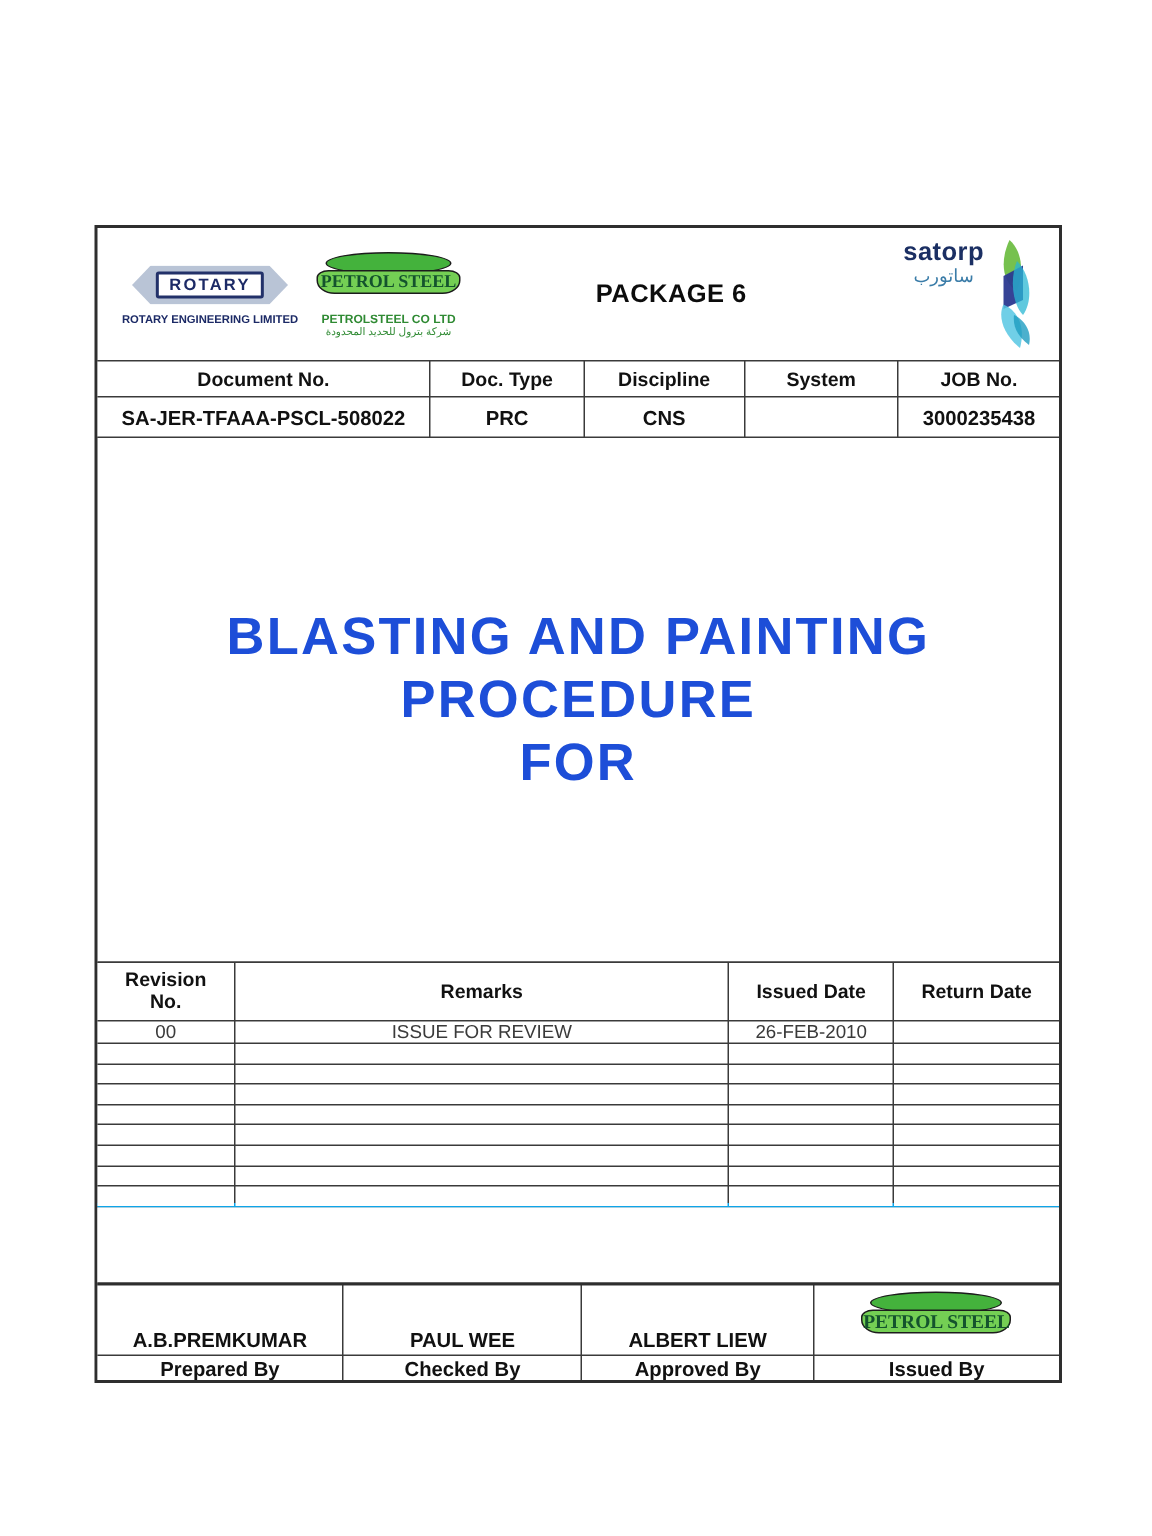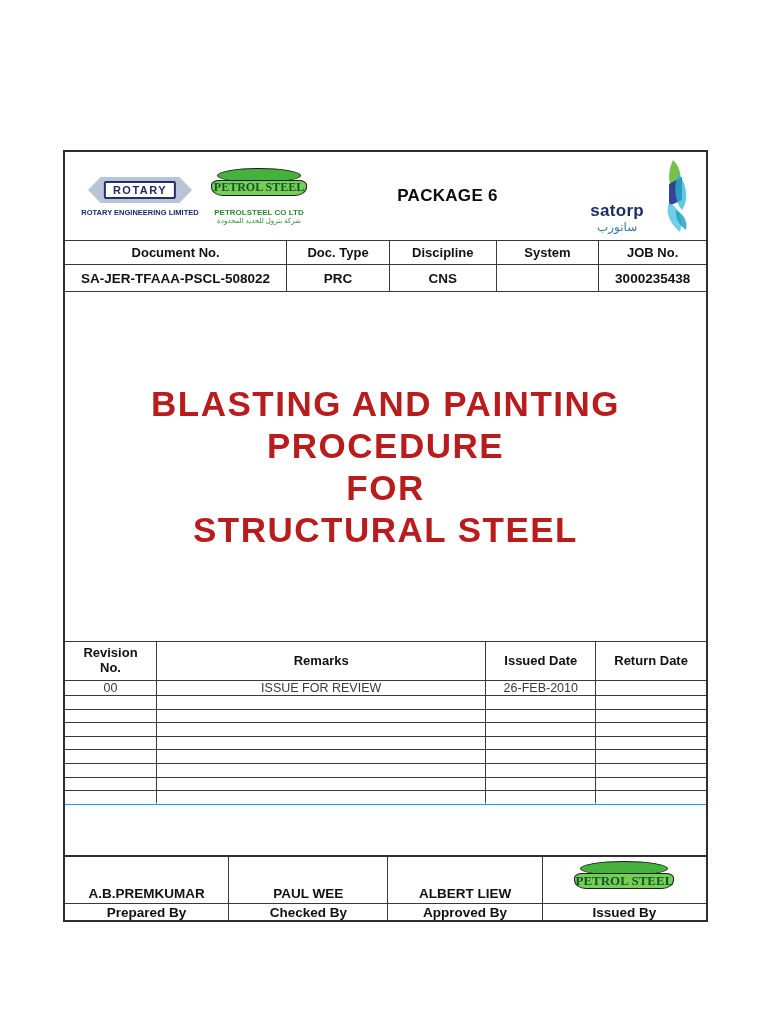--- a/index.html
+++ b/index.html
@@ -28,36 +28,36 @@
            border:1.5px solid #1c1c1c;box-sizing:border-box;
            border-radius:8px 8px 12px 12px / 5px 5px 9px 9px;
            display:flex;align-items:center;justify-content:center;
            font-family:"Liberation Serif",serif;font-weight:bold;font-size:12px;color:#14532d;white-space:nowrap;}
   .ps-sub{font-size:8px;font-weight:bold;color:#2f8a33;margin-top:2px;white-space:nowrap;}
   .ps-ar{font-size:7px;color:#2f8a33;white-space:nowrap;}
 
   .project-title{flex:1;text-align:center;font-weight:bold;font-size:17px;line-height:1.35;
                  letter-spacing:0.3px;color:#0c0c0c;}
 
-  .satorp{display:flex;align-items:flex-end;gap:12px;width:108px;justify-content:flex-end;}
+  .satorp{display:flex;align-items:flex-start;gap:0;width:108px;justify-content:flex-end;}
   .satorp-text{display:flex;flex-direction:column;align-items:center;line-height:1;}
   .satorp-word{font-size:17px;font-weight:bold;color:#1b2f63;letter-spacing:0.3px;}
   .satorp-ar{font-size:12px;color:#3a7ca8;margin-top:2px;}
 
   
   .gridtab{display:grid;background:#3a3a3a;gap:1px;box-sizing:border-box;}
   .cell{background:#fff;display:flex;align-items:center;justify-content:center;text-align:center;overflow:hidden;}
 
   .doc-table{grid-template-columns:224fr 103fr 107fr 103fr 108fr;grid-template-rows:23px 26px;
              border-top:1px solid #3a3a3a;border-bottom:1px solid #3a3a3a;height:52px;}
   .doc-h{font-weight:bold;font-size:13px;}
   .doc-v{font-weight:bold;font-size:13.5px;}
 
   .title-block{height:349px;display:flex;flex-direction:column;align-items:center;justify-content:center;}
-  .doc-title{text-align:center;font-weight:bold;font-size:35px;line-height:42px;letter-spacing:1.5px;color:#b91c1c;}
+  .doc-title{text-align:center;font-weight:bold;font-size:35px;line-height:42px;letter-spacing:1.5px;color:#1d4ed8;}
 
   .rev-table{grid-template-columns:92fr 332fr 110fr 111fr;grid-template-rows:38px 14px;grid-auto-rows:12.6px;
              border-top:1px solid #3a3a3a;border-bottom:3px solid #0ea5e9;height:164px;}
   .rev-h{font-weight:bold;font-size:13px;line-height:1.15;}
   .rev-h.narrow{padding:0 16px;}
   .rev-d{font-size:12.5px;color:#3a3a3a;}
 
   .blank-band{height:50px;background:#fff;}
 
   .sig-table{grid-template-columns:165fr 160fr 155fr 165fr;grid-template-rows:46px 16px;
@@ -122,21 +122,20 @@
       <div class="cell doc-v">CNS</div>
       <div class="cell doc-v"></div>
       <div class="cell doc-v">3000235438</div>
     </div>
 
     <div class="title-block">
       <div class="doc-title">
         <div>BLASTING AND PAINTING</div>
         <div>PROCEDURE</div>
         <div>FOR</div>
-        <div>STRUCTURAL STEEL</div>
       </div>
     </div>
 
     <div class="gridtab rev-table">
       <div class="cell rev-h narrow">Revision No.</div>
       <div class="cell rev-h">Remarks</div>
       <div class="cell rev-h">Issued Date</div>
       <div class="cell rev-h">Return Date</div>
       <div class="cell rev-d">00</div>
       <div class="cell rev-d">ISSUE FOR REVIEW</div>

